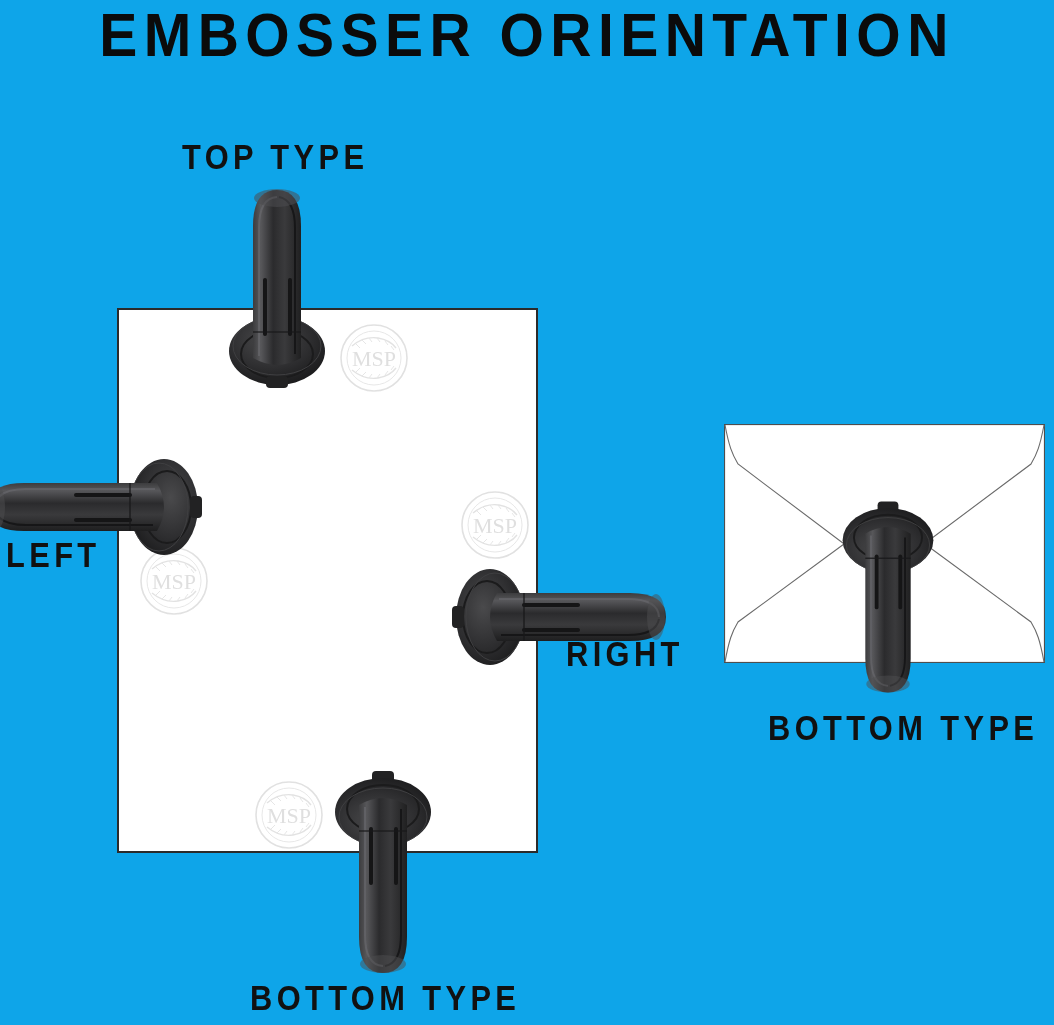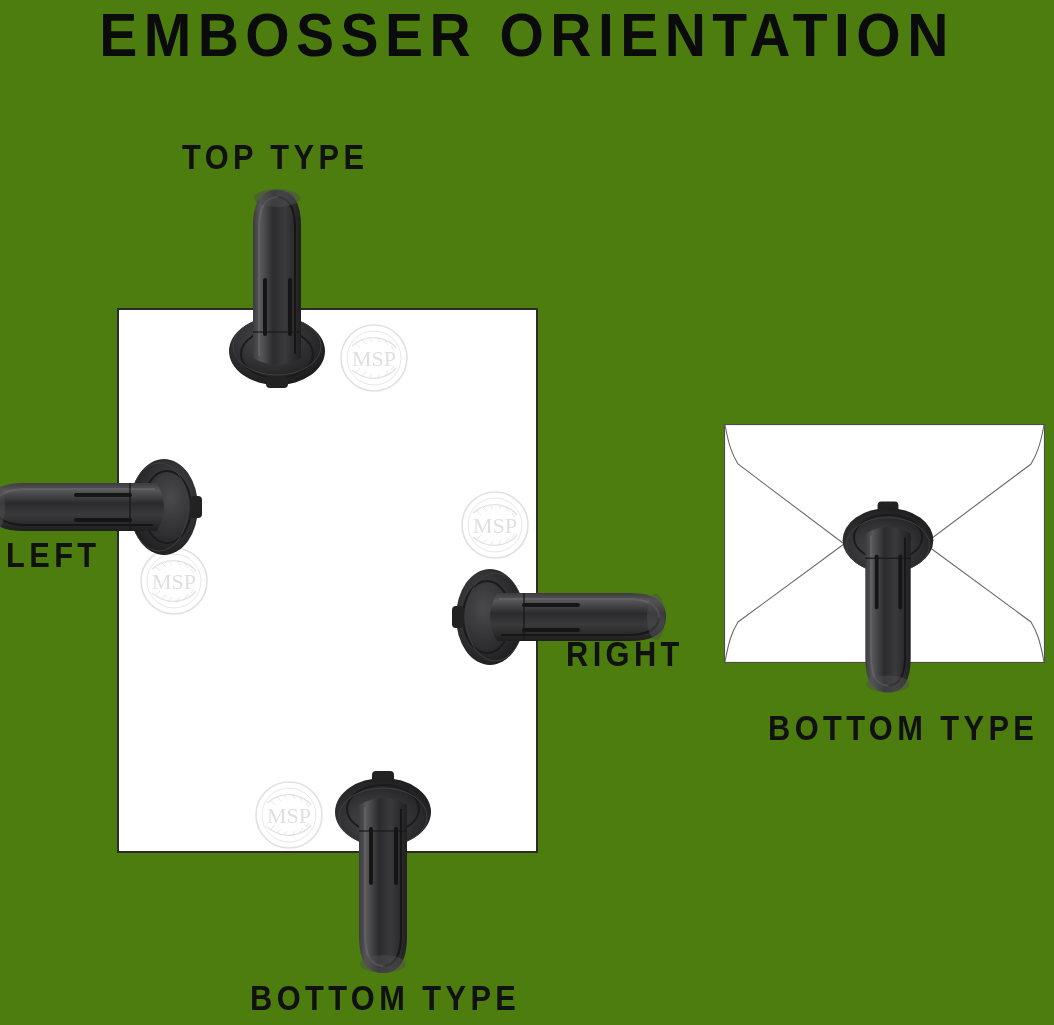--- a/index.html
+++ b/index.html
@@ -7,21 +7,21 @@
     padding: 0;
     background: #ffffff;
   }
   body {
     font-family: "Liberation Sans", sans-serif;
   }
   #canvas {
     position: relative;
     width: 1054px;
     height: 1025px;
-    background: #4d7c0f;
+    background: #0ea5e9;
     overflow: hidden;
   }
 
   
   .title {
     position: absolute;
     left: 0;
     top: 2px;
     width: 1054px;
     text-align: center;

